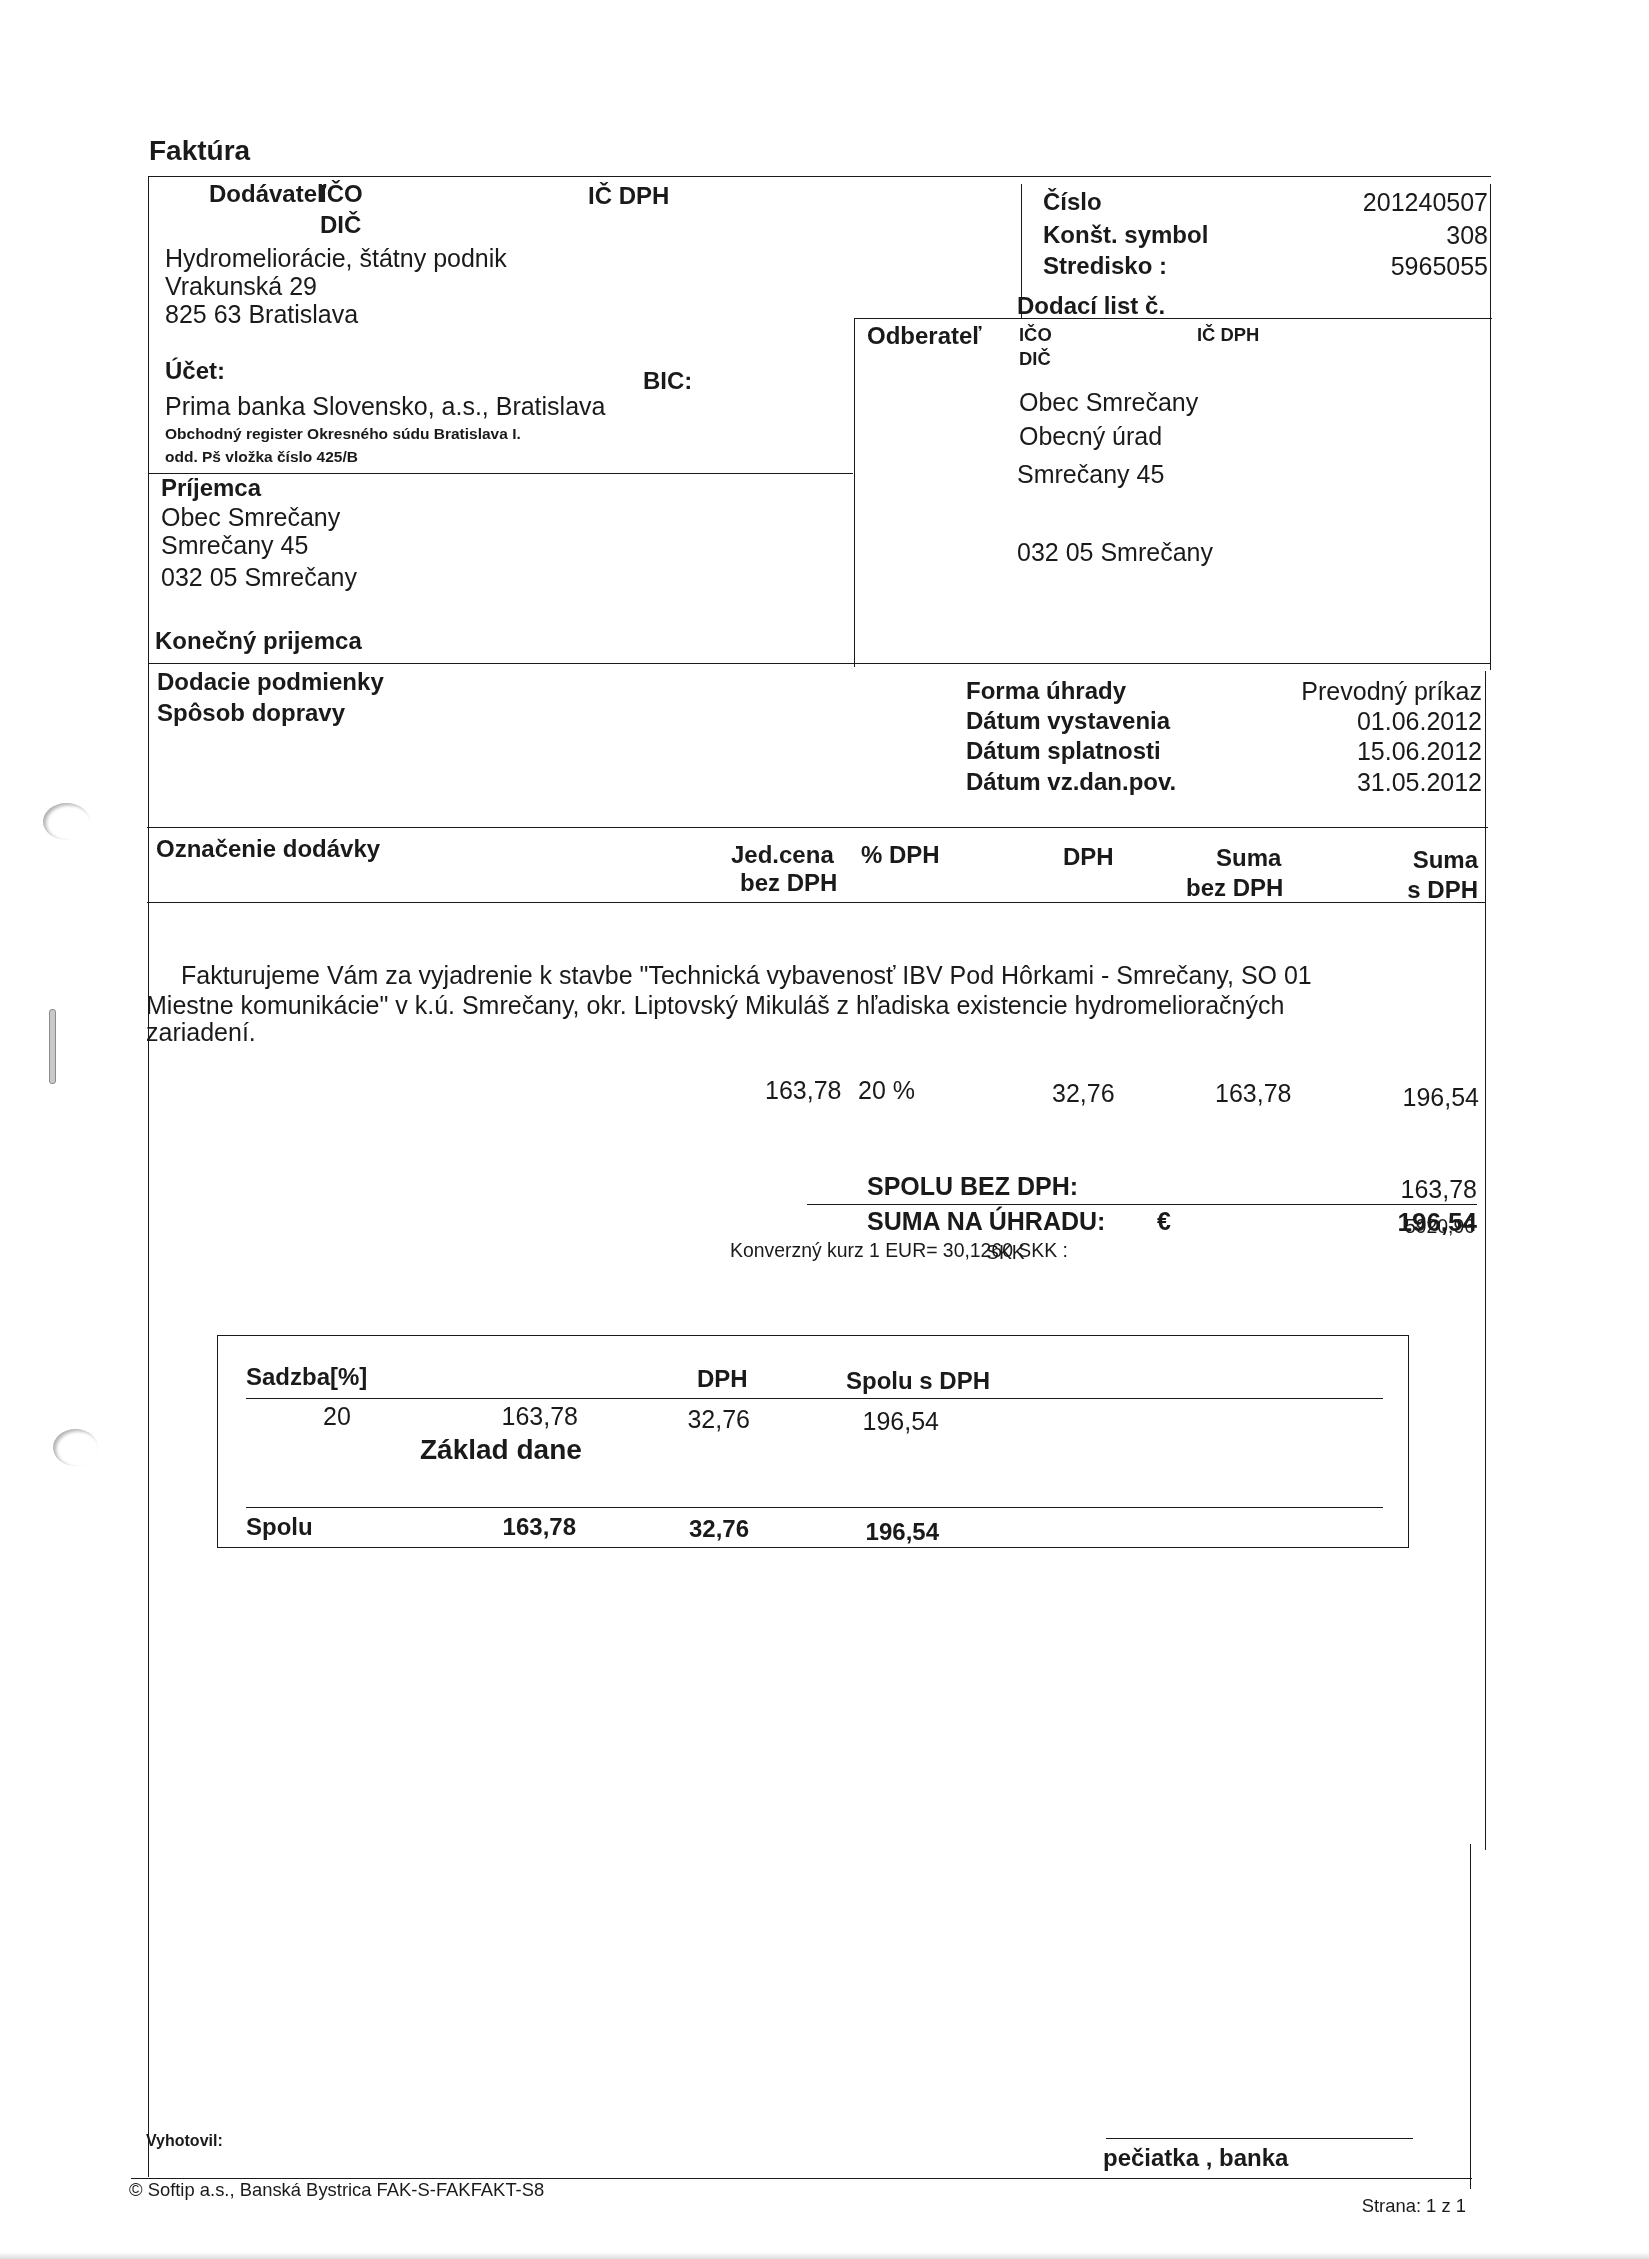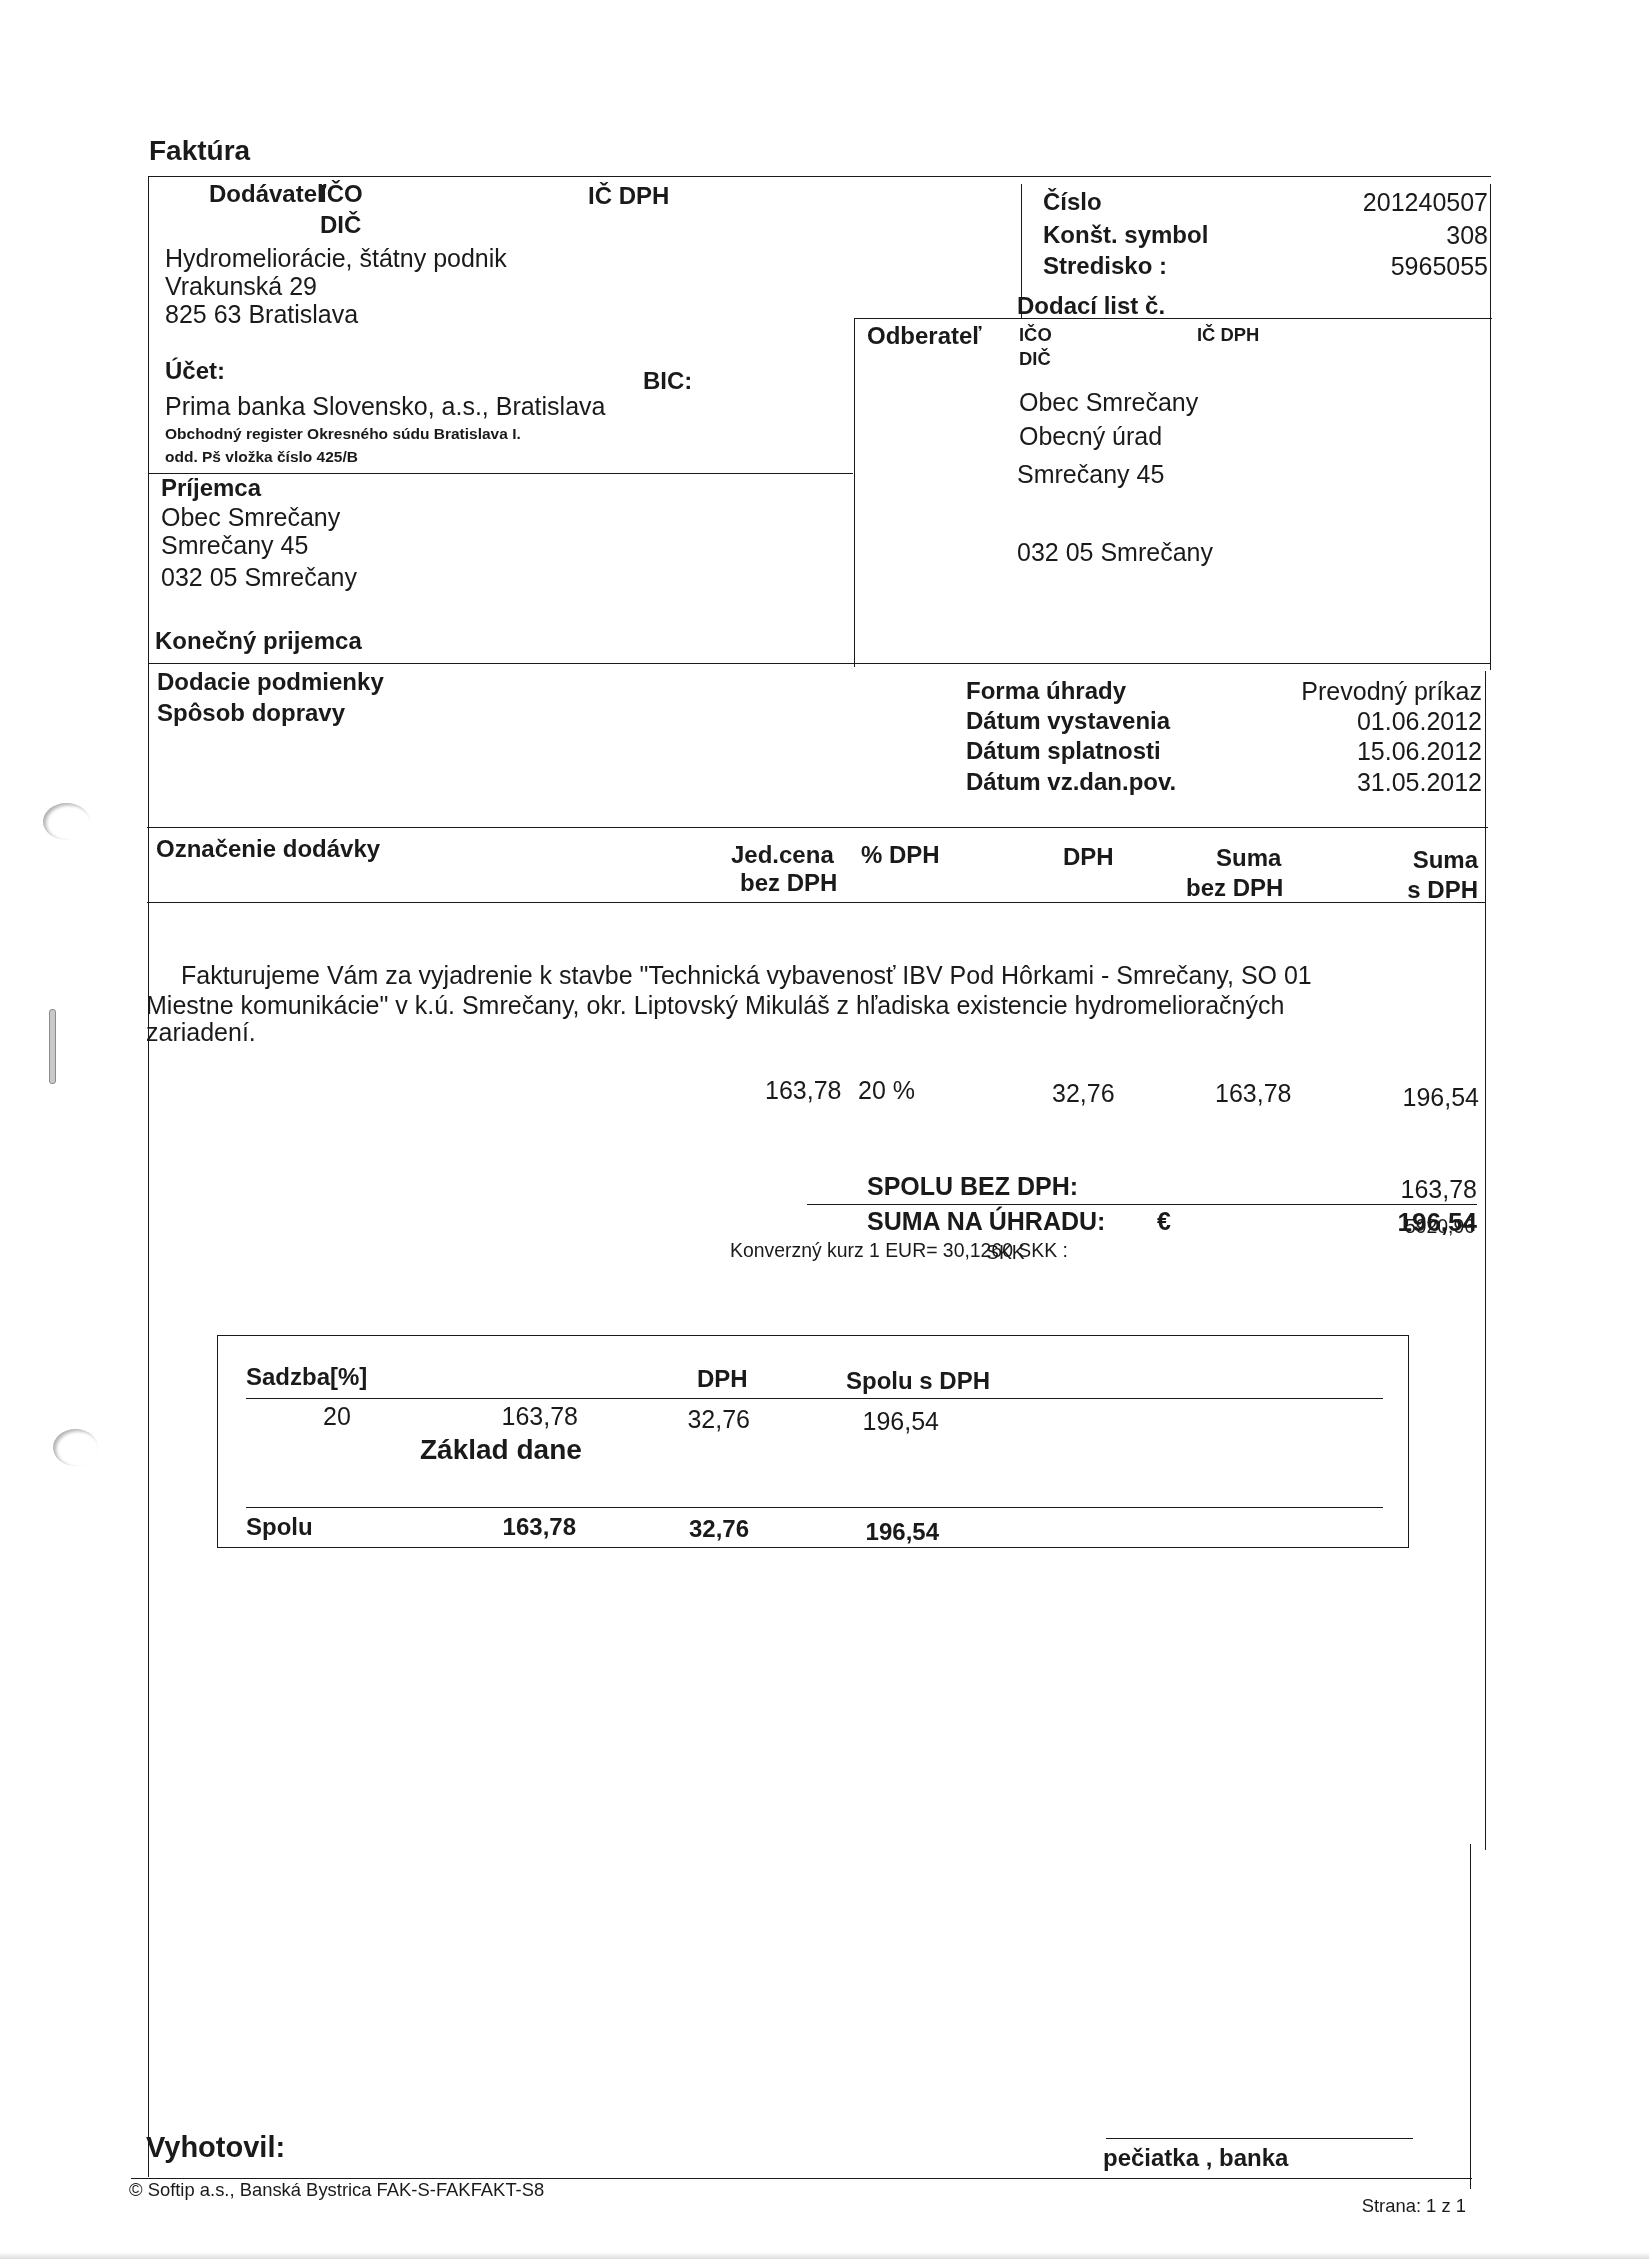--- a/index.html
+++ b/index.html
@@ -143,18 +143,18 @@
 <div class="abs" style="left:323px;top:1404px;font-size:25px;">20</div>
 <div class="abs r" style="right:1072px;top:1404px;font-size:25px;">163,78</div>
 <div class="abs r" style="right:900px;top:1407px;font-size:25px;">32,76</div>
 <div class="abs r" style="right:711px;top:1409px;font-size:25px;">196,54</div>
 <div class="hl" style="left:246px;top:1507px;width:1137px;"></div>
 <div class="abs b" style="left:246px;top:1515px;font-size:24px;">Spolu</div>
 <div class="abs b r" style="right:1074px;top:1515px;font-size:24px;">163,78</div>
 <div class="abs b r" style="right:901px;top:1517px;font-size:24px;">32,76</div>
 <div class="abs b r" style="right:711px;top:1520px;font-size:24px;">196,54</div>
 
-<div class="abs b" style="left:146px;top:2133px;font-size:29px;">Vyhotovil:</div>
+<div class="abs b" style="left:146px;top:2133px;font-size:16px;">Vyhotovil:</div>
 <div class="abs b" style="left:1103px;top:2146px;font-size:24px;">pečiatka , banka</div>
 
 <div class="abs" style="left:129px;top:2181px;font-size:18.4px;">© Softip a.s., Banská Bystrica  FAK-S-FAKFAKT-S8</div>
 <div class="abs r" style="right:184px;top:2197px;font-size:18.4px;">Strana:  1 z 1</div>
 
 
 </body></html>

